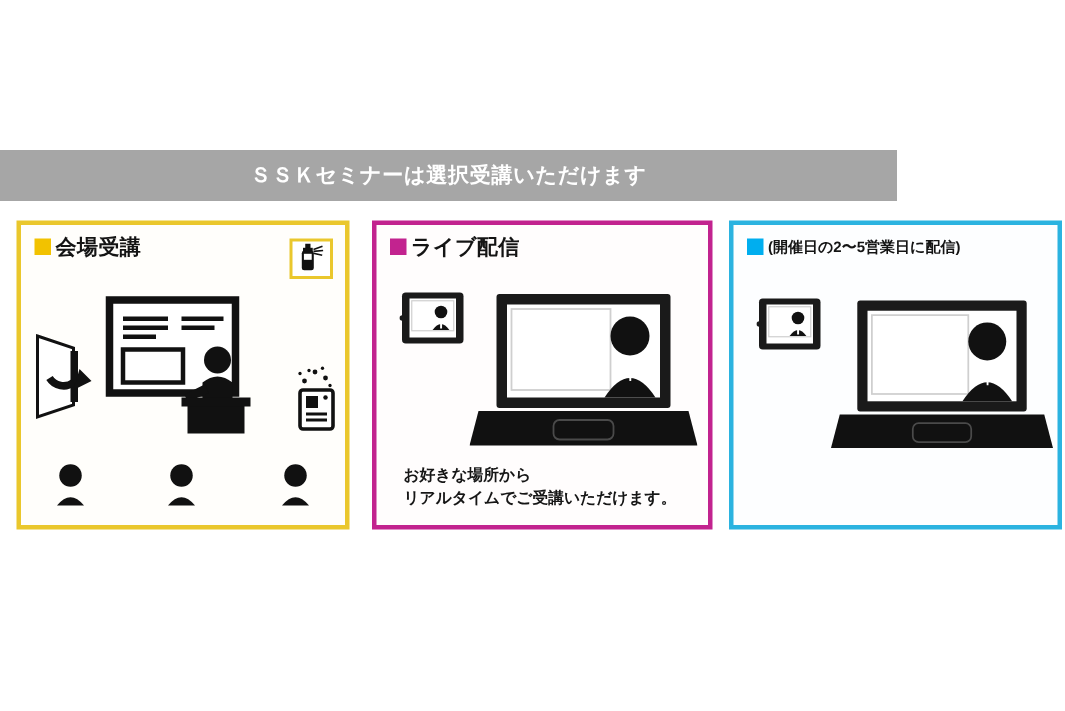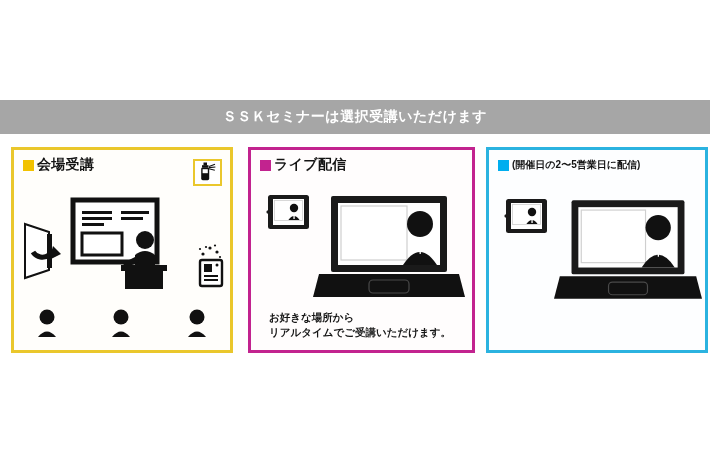--- a/index.html
+++ b/index.html
@@ -13,21 +13,21 @@
     font-family: "Liberation Sans", "DejaVu Sans", sans-serif;
     overflow: hidden;
     position: relative;
   }
 
   
   .banner {
     position: absolute;
     left: 0;
     top: 100px;
-    width: 710px;
+    width: 598px;
     height: 34px;
     background: #a6a6a6;
     display: flex;
     align-items: center;
     justify-content: center;
   }
   .banner-text {
     color: #ffffff;
     font-size: 14px;
     font-weight: bold;
@@ -52,21 +52,21 @@
   }
   .panel.venue   { left: 11px;  width: 222px; border: 3px solid #eac72c; }
   .panel.live    { left: 248px; width: 227px; border: 3px solid #c2238f; background: #fffdfd; }
   .panel.archive { left: 486px; width: 222px; border: 3px solid #2bb3e0; background: #fdfeff; }
 
   .panel-head {
     position: absolute;
     left: 9px;
     top: 6px;
     display: flex;
-    align-items: center;
+    align-items: flex-start;
   }
   .sq {
     width: 11px;
     height: 11px;
     margin-top: 3px;
     margin-right: 3px;
     flex: 0 0 auto;
   }
   .sq.gold { background: #f2c200; }
   .sq.mag  { background: #c2238f; }

